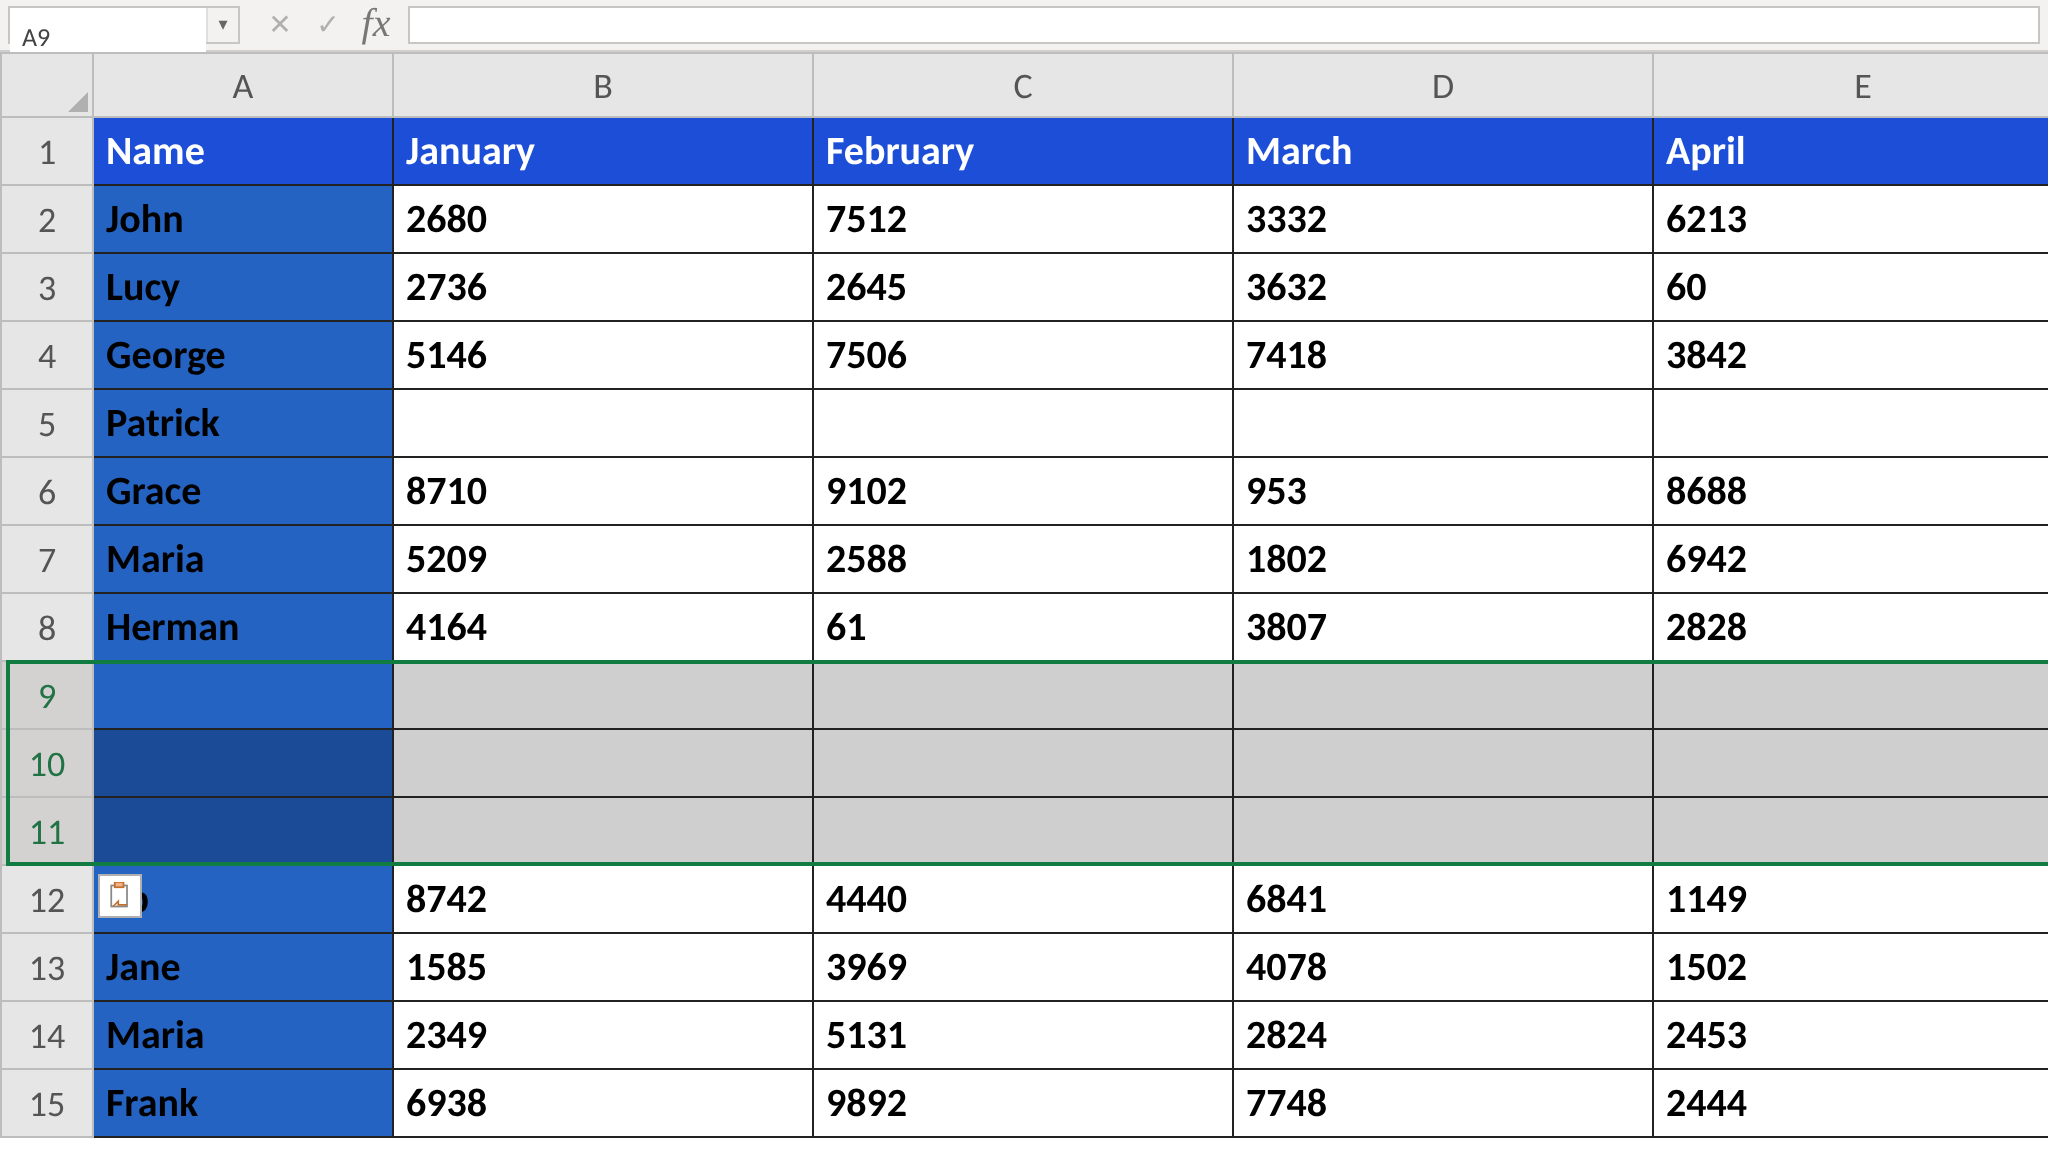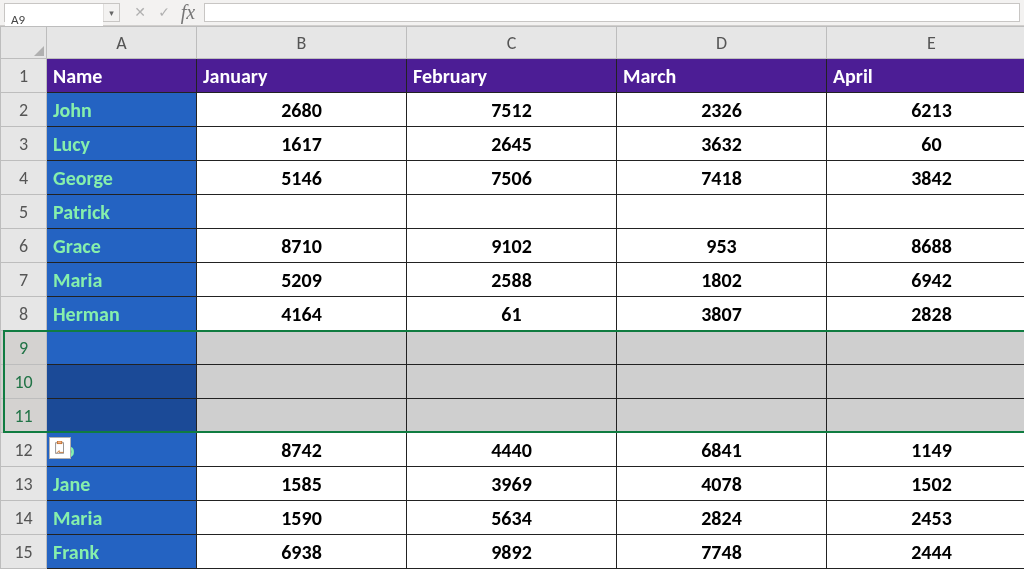--- a/index.html
+++ b/index.html
@@ -112,28 +112,28 @@
 
   td.cell {
     border: 1px solid #222;
     height: 34px;
     padding: 0 6px;
     font-size: 20px;
     font-weight: 700;
     vertical-align: middle;
     background: #fff;
   }
-  td.cell.num { text-align: center; color: #000; }
+  td.cell.num { text-align: left; color: #000; }
   td.cell.name {
     background: #2463c2;
-    color: #86efac;
+    color: #000000;
     text-align: left;
   }
   tr.header td.cell {
-    background: #4c1d95;
+    background: #1d4ed8;
     color: #fff;
     text-align: left;
   }
 
   
   tr.selrow td.cell {
     background: #cfcfcf;
   }
   tr.selrow td.cell.name {
     background: #1b4a97;
@@ -207,27 +207,27 @@
           <td class="cell name">January</td>
           <td class="cell name">February</td>
           <td class="cell name">March</td>
           <td class="cell name">April</td>
         </tr>
         <tr>
           <td class="rowhdr">2</td>
           <td class="cell name">John</td>
           <td class="cell num">2680</td>
           <td class="cell num">7512</td>
-          <td class="cell num">2326</td>
+          <td class="cell num">3332</td>
           <td class="cell num">6213</td>
         </tr>
         <tr>
           <td class="rowhdr">3</td>
           <td class="cell name">Lucy</td>
-          <td class="cell num">1617</td>
+          <td class="cell num">2736</td>
           <td class="cell num">2645</td>
           <td class="cell num">3632</td>
           <td class="cell num">60</td>
         </tr>
         <tr>
           <td class="rowhdr">4</td>
           <td class="cell name">George</td>
           <td class="cell num">5146</td>
           <td class="cell num">7506</td>
           <td class="cell num">7418</td>
@@ -301,22 +301,22 @@
           <td class="rowhdr">13</td>
           <td class="cell name">Jane</td>
           <td class="cell num">1585</td>
           <td class="cell num">3969</td>
           <td class="cell num">4078</td>
           <td class="cell num">1502</td>
         </tr>
         <tr>
           <td class="rowhdr">14</td>
           <td class="cell name">Maria</td>
-          <td class="cell num">1590</td>
-          <td class="cell num">5634</td>
+          <td class="cell num">2349</td>
+          <td class="cell num">5131</td>
           <td class="cell num">2824</td>
           <td class="cell num">2453</td>
         </tr>
         <tr>
           <td class="rowhdr">15</td>
           <td class="cell name">Frank</td>
           <td class="cell num">6938</td>
           <td class="cell num">9892</td>
           <td class="cell num">7748</td>
           <td class="cell num">2444</td>

